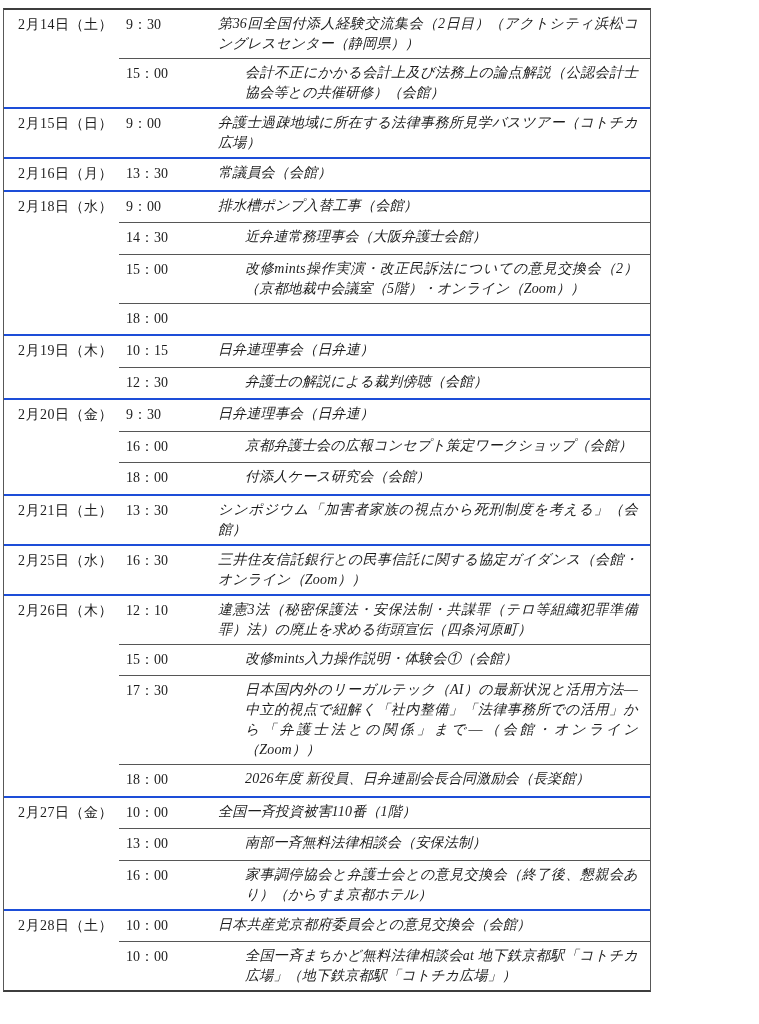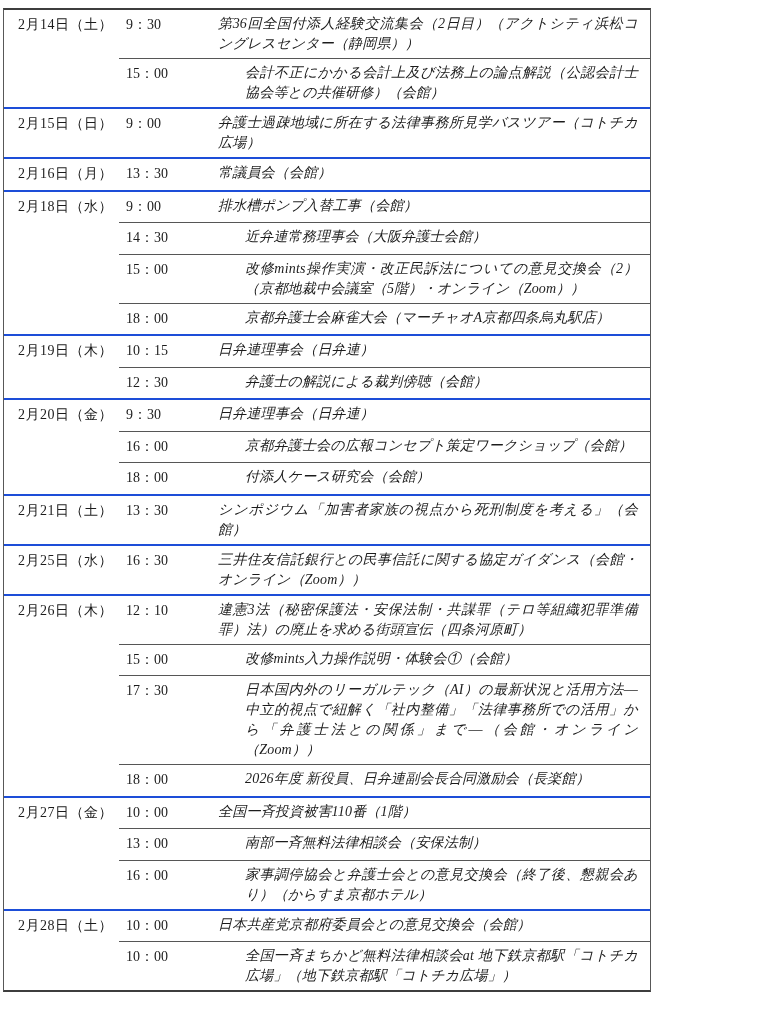--- a/index.html
+++ b/index.html
@@ -124,21 +124,20 @@
       <div class="row">
         <div class="time-cell">14：30</div>
         <div class="desc-cell">近弁連常務理事会（大阪弁護士会館）</div>
       </div>
       <div class="row">
         <div class="time-cell">15：00</div>
         <div class="desc-cell">改修mints操作実演・改正民訴法についての意見交換会（2）（京都地裁中会議室（5階）・オンライン（Zoom））</div>
       </div>
       <div class="row">
         <div class="time-cell">18：00</div>
-        <div class="desc-cell">京都弁護士会麻雀大会（マーチャオA京都四条烏丸駅店）</div>
       </div>
     </div>
   </section>
 
   <section class="group">
     <div class="date-cell">2月19日（木）</div>
     <div class="rows">
       <div class="row">
         <div class="time-cell">10：15</div>
         <div class="desc-cell">日弁連理事会（日弁連）</div>

